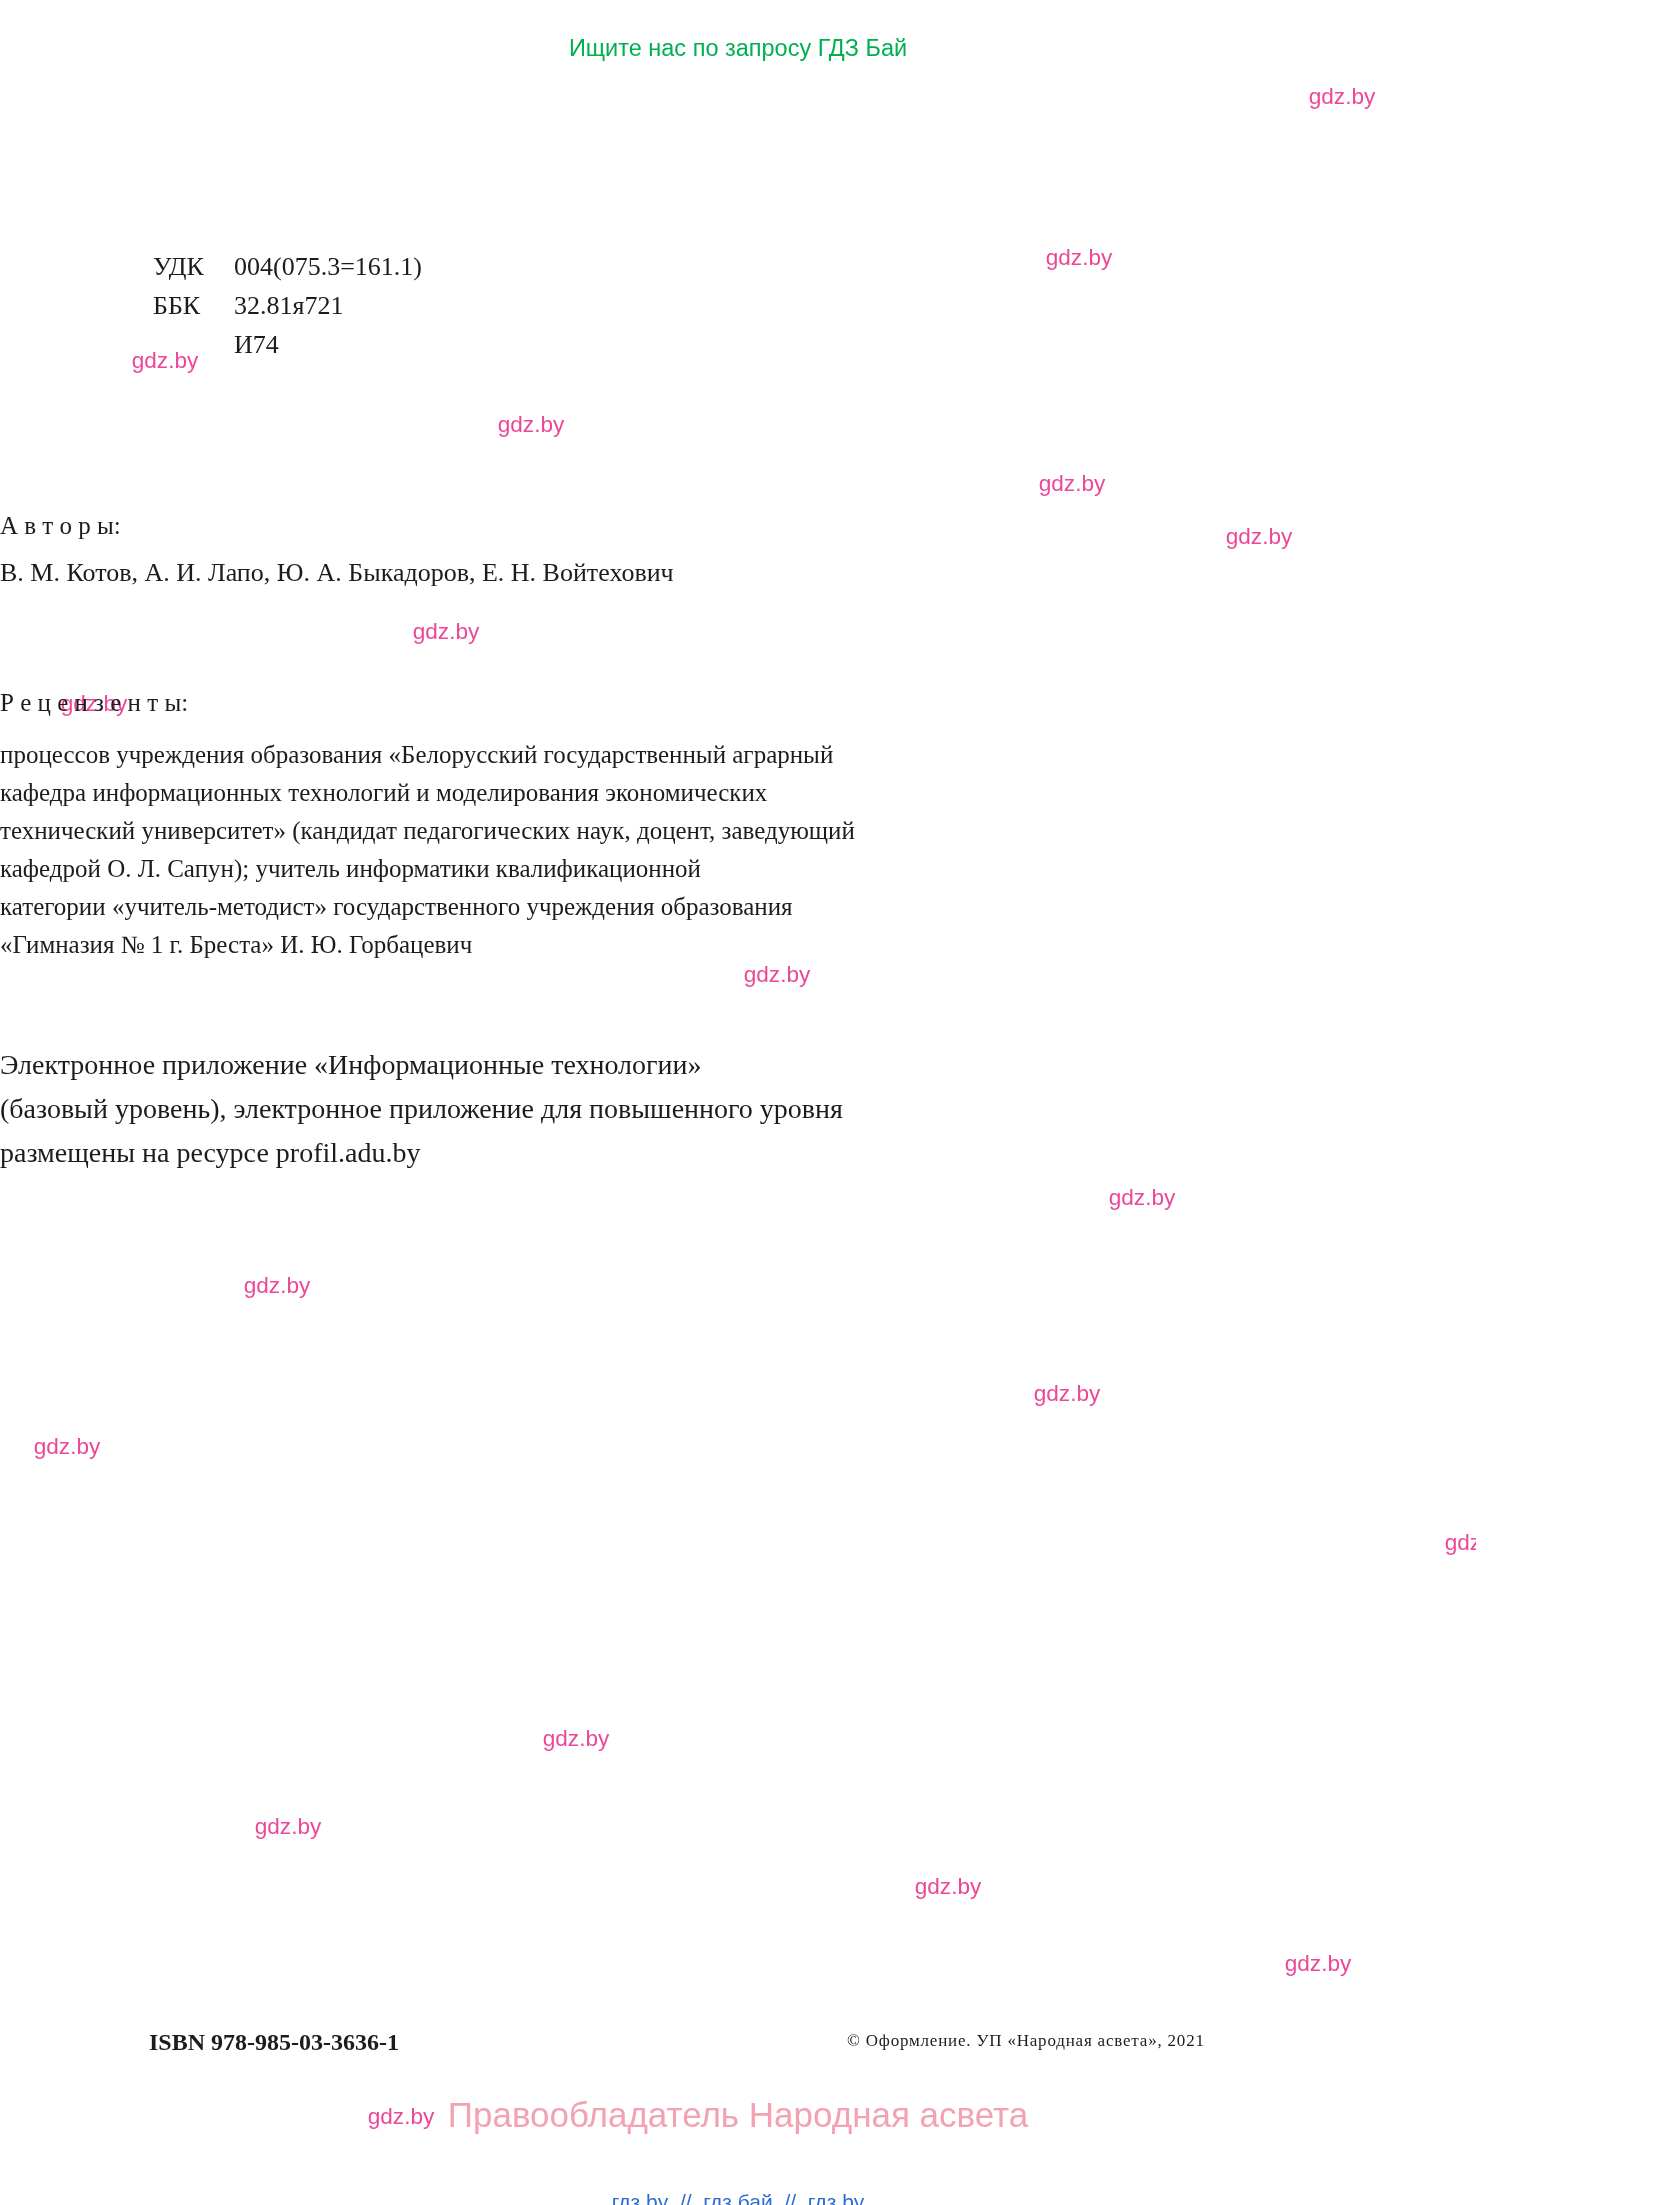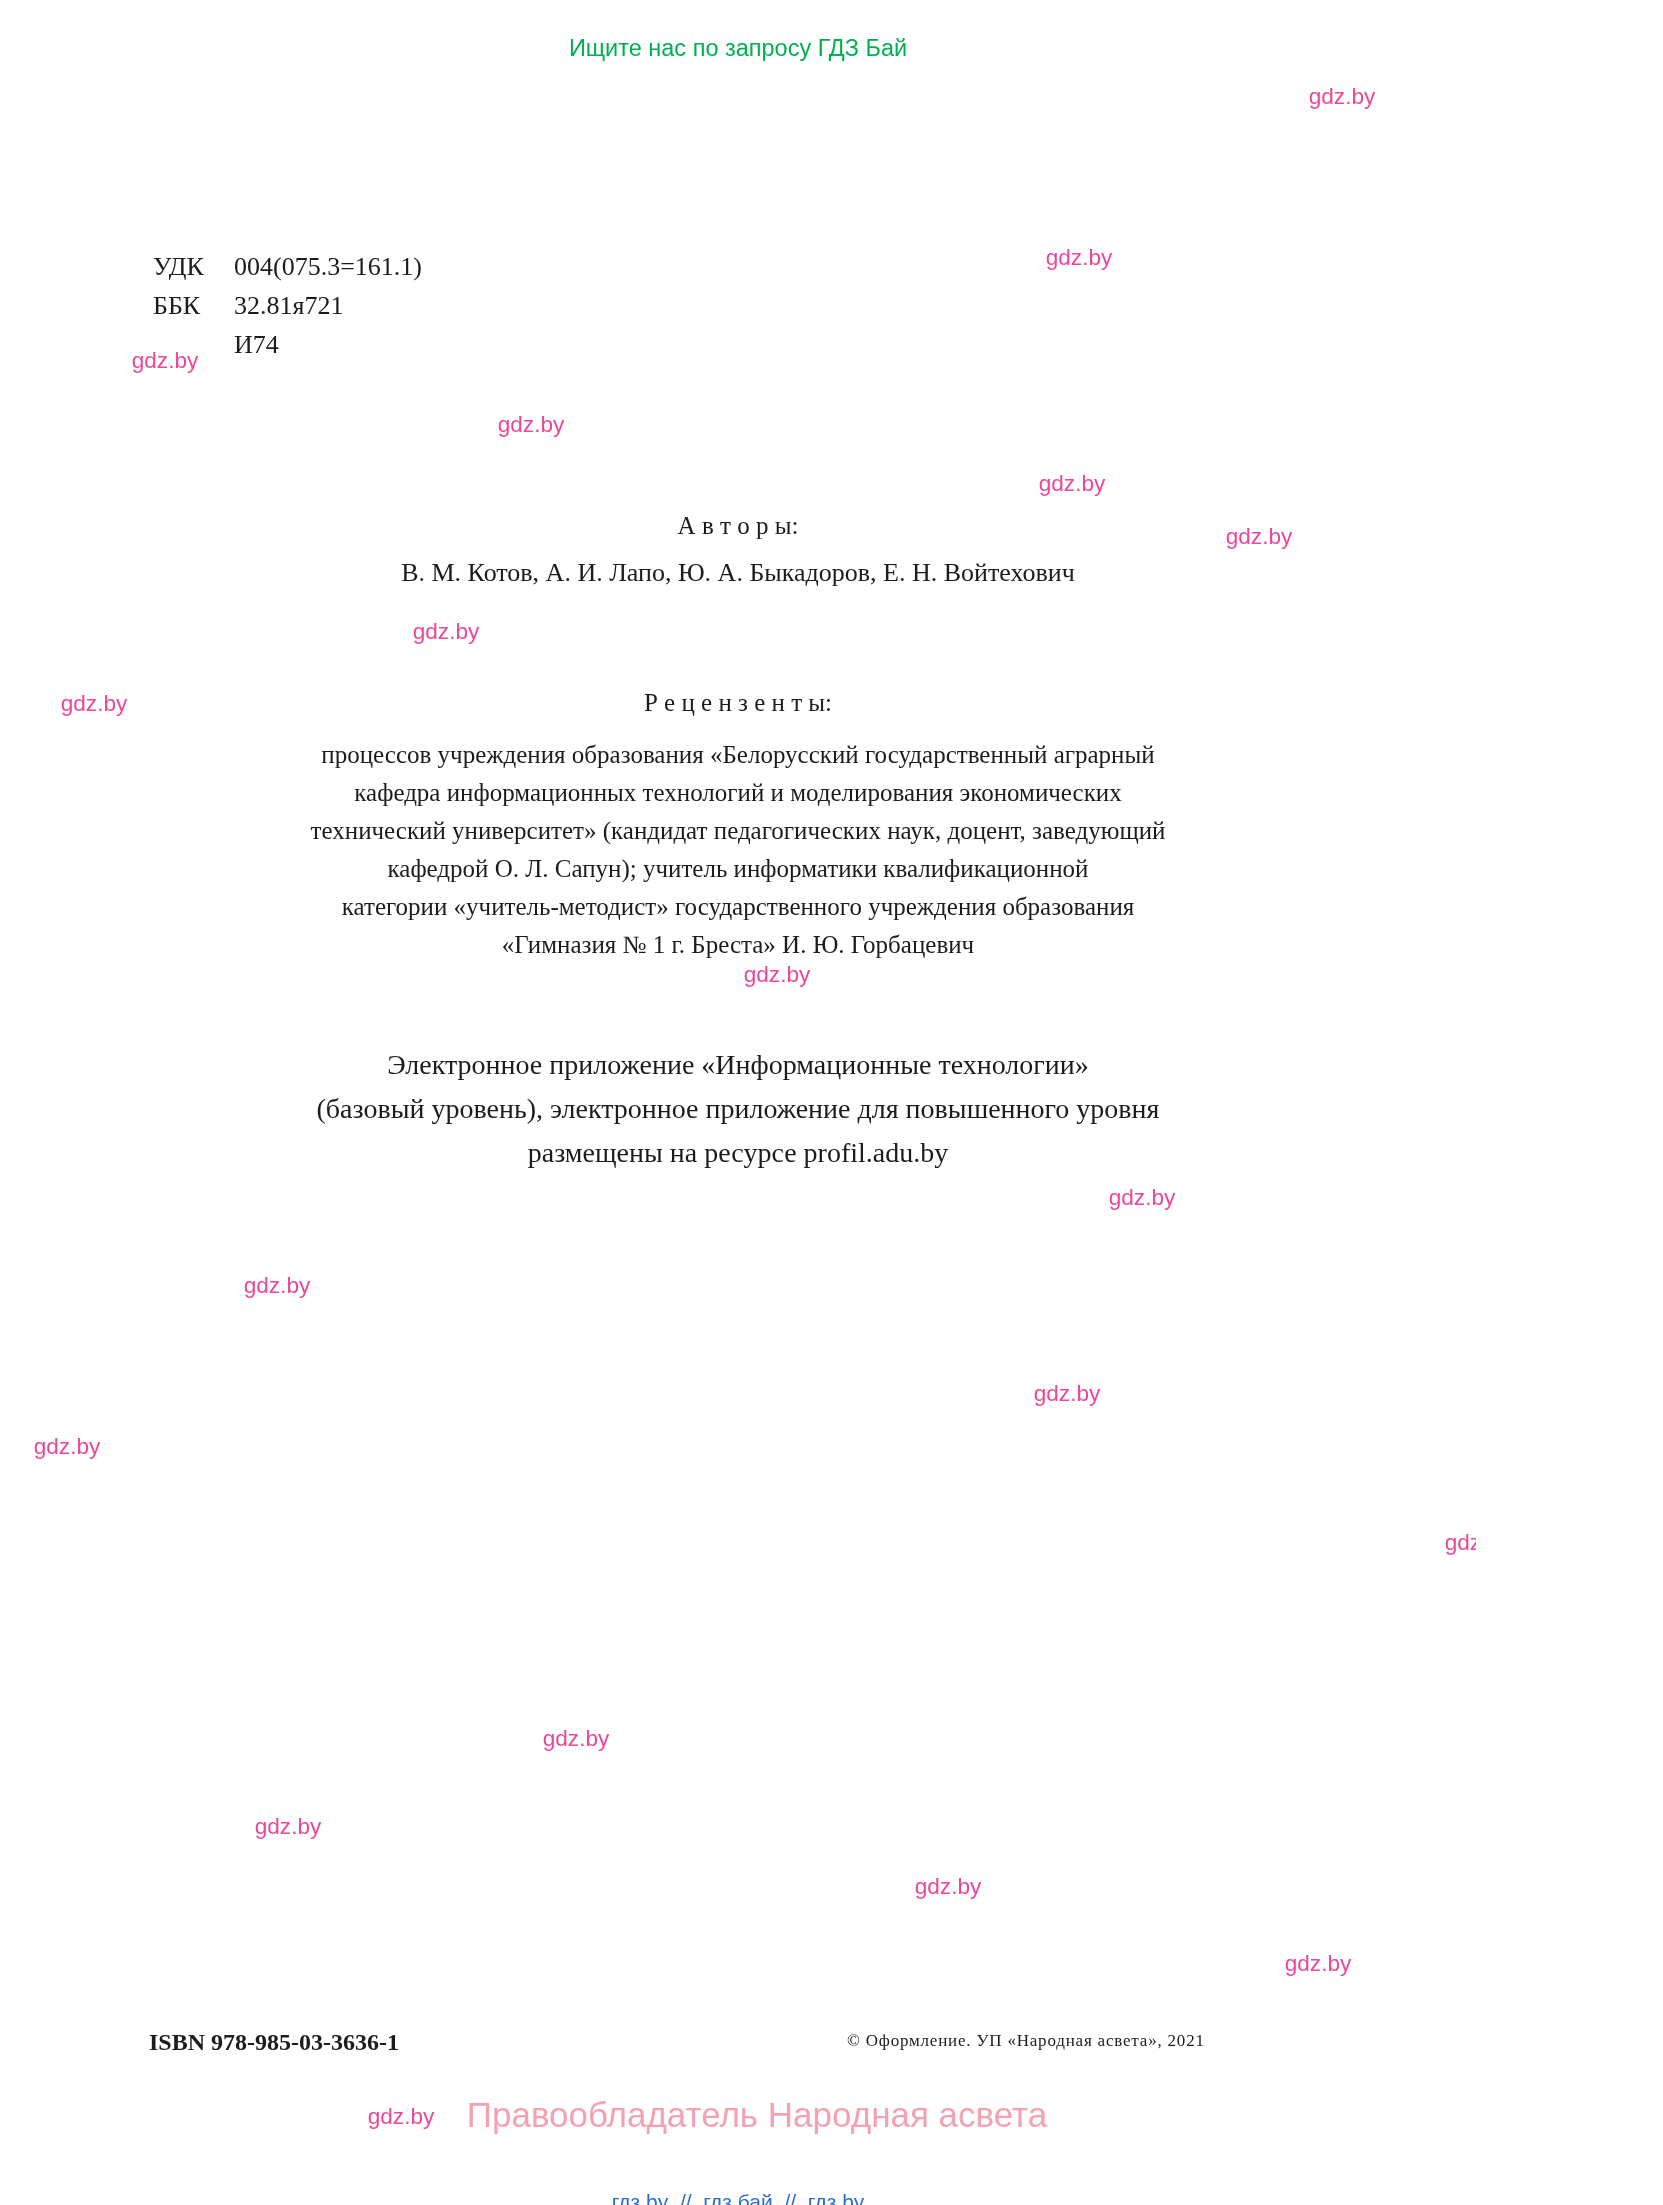--- a/index.html
+++ b/index.html
@@ -35,21 +35,21 @@
     left: 153px; top: 220px;
     font-size: 26px;
     line-height: 39px;
     white-space: nowrap;
   }
   .udk-row .label { display: inline-block; width: 81px; }
   .udk-code { margin-left: 81px; }
   .centered {
     position: absolute;
     left: 0; width: 100%;
-    text-align: center;
+    text-align: left;
     white-space: nowrap;
   }
   .authors-heading   { top: 485px;  font-size: 25px; }
   .authors-names     { top: 531px;  font-size: 26px; }
   .reviewers-heading { top: 662px;  font-size: 25px; }
   .reviewers-par     { top: 709px;  font-size: 25px; line-height: 38px; white-space: nowrap; }
   .app-note          { top: 1016px; font-size: 28px; line-height: 44px; white-space: nowrap; }
   .italic { }
   .isbn {
     position: absolute;
@@ -65,21 +65,20 @@
     letter-spacing: 0.8px;
     white-space: nowrap;
   }
   .rights {
     position: absolute;
     top: 2068px; left: 0; width: 100%;
     text-align: center;
     font-family: "Liberation Sans", sans-serif;
     font-size: 35px;
     color: var(--rights-pink, #f2a2b1);
-    padding-left: 19px;
   }
   .footer {
     position: absolute;
     top: 2163px; left: 0; width: 100%;
     text-align: center;
     font-family: "Liberation Sans", sans-serif;
     font-size: 21px;
     color: var(--footer-blue, #2b6cd4);
   }
   .footer .flink {

